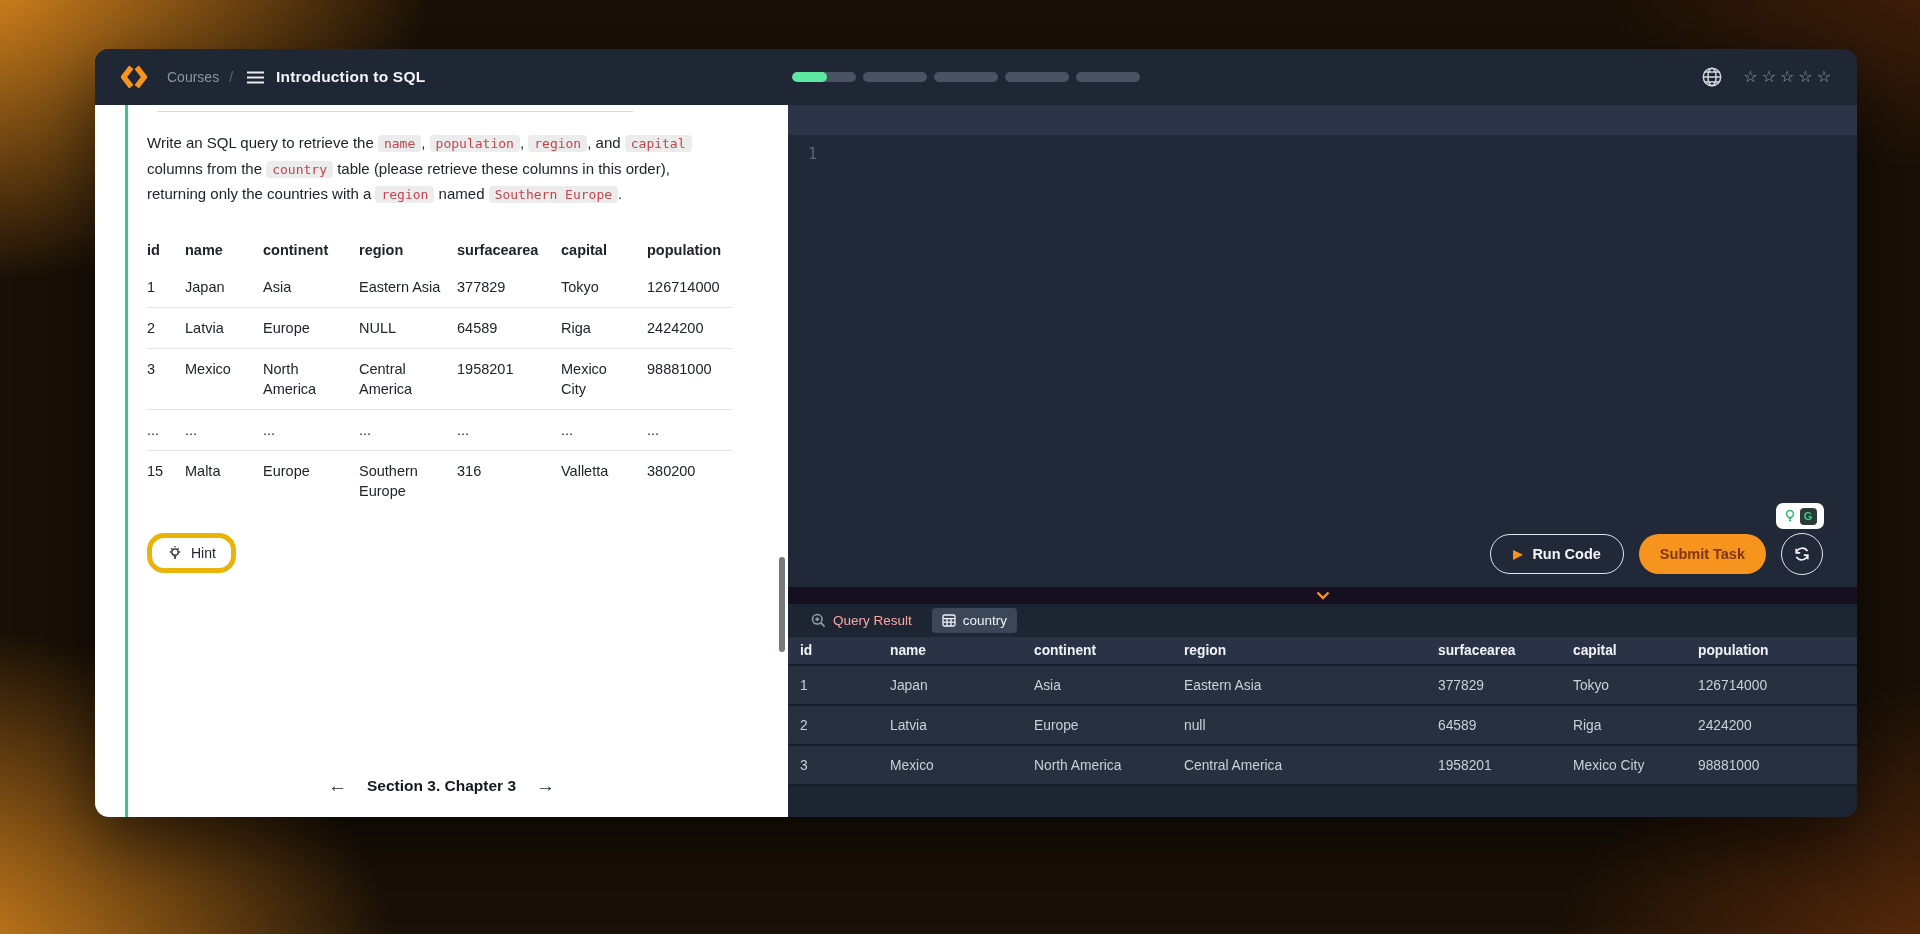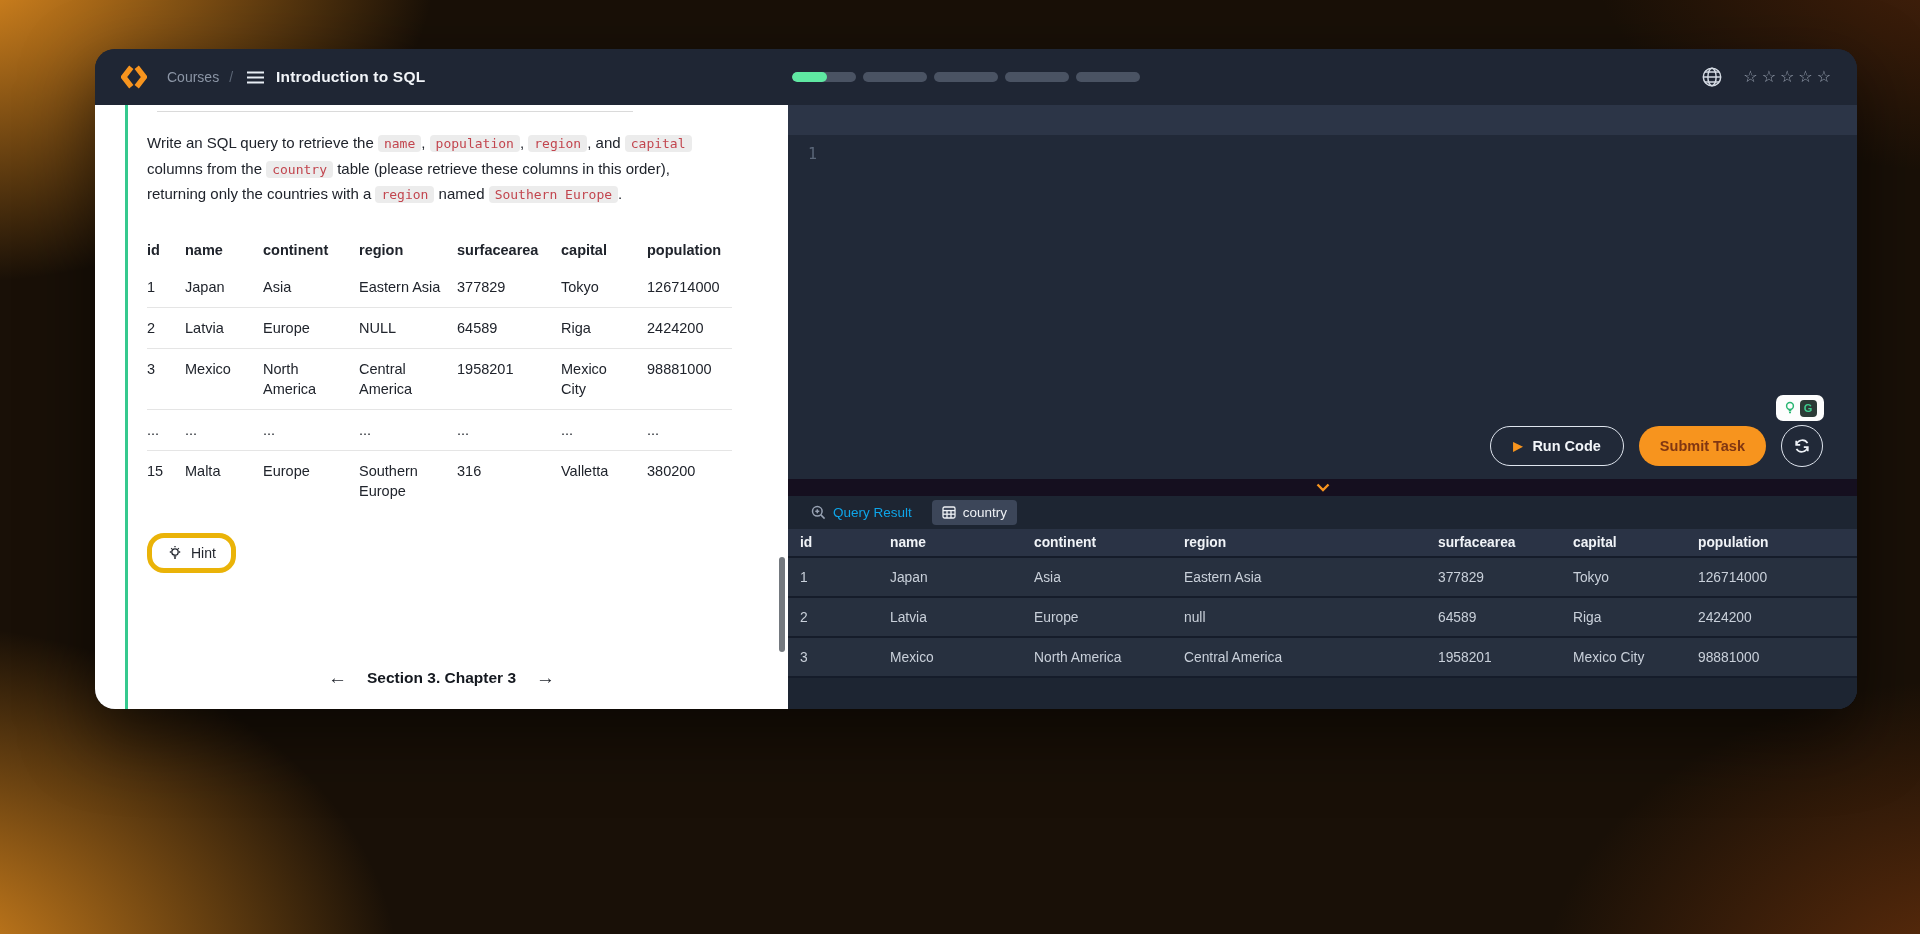--- a/index.html
+++ b/index.html
@@ -6,22 +6,22 @@
   html,body { width:1920px; height:934px; overflow:hidden; font-family:"Liberation Sans", sans-serif; }
   body {
     background:
       radial-gradient(ellipse 900px 600px at -3% -5%, rgba(248,154,34,.95), rgba(248,154,34,0) 55%),
       radial-gradient(ellipse 900px 650px at -5% 105%, rgba(248,154,34,.92), rgba(248,154,34,0) 55%),
       radial-gradient(ellipse 800px 600px at 103% 108%, rgba(166,74,16,.55), rgba(166,74,16,0) 55%),
       radial-gradient(ellipse 700px 400px at 103% -5%, rgba(120,52,14,.5), rgba(120,52,14,0) 55%),
       #191007;
   }
   .window {
-    position:absolute; left:95px; top:49px; width:1762px; height:660px;
-    border-radius:20px; overflow:hidden; display:flex; flex-direction:column;
+    position:absolute; left:95px; top:49px; width:1762px; height:768px;
+    border-radius:14px; overflow:hidden; display:flex; flex-direction:column;
     box-shadow:0 25px 70px rgba(0,0,0,.55);
     background:#212938;
   }
   
   .app-header { flex:0 0 56px; background:#1f2634; display:flex; align-items:center; padding:0 26px; position:relative; }
   .logo { display:flex; align-items:center; cursor:pointer; }
   .breadcrumb { display:flex; align-items:center; gap:10px; margin-left:20px; }
   .crumb-link { color:#8b95a5; font-size:14px; cursor:pointer; }
   .crumb-sep { color:#5c6676; font-size:14px; }
   .hamburger { margin-left:4px; display:flex; align-items:center; cursor:pointer; }
@@ -100,21 +100,21 @@
   }
   .ext-g {
     width:17px; height:17px; border-radius:4px; background:#2c3b36;
     color:#3ecf8e; font-size:11px; font-weight:700; display:flex; align-items:center; justify-content:center;
   }
   .collapse-strip { flex:0 0 17px; background:#150f1f; display:flex; align-items:center; justify-content:center; }
   .collapse-chevron { display:flex; cursor:pointer; }
   
   .results { flex:0 0 213px; background:#1d2532; display:flex; flex-direction:column; overflow:hidden; }
   .res-tabs { flex:0 0 33px; display:flex; align-items:center; gap:10px; padding:0 13px; }
-  .res-tab { display:flex; align-items:center; gap:7px; color:#0ea5e9; font-size:13.5px; padding:5px 10px; border-radius:4px; cursor:pointer; }
+  .res-tab { display:flex; align-items:center; gap:7px; color:#fca5a5; font-size:13.5px; padding:5px 10px; border-radius:4px; cursor:pointer; }
   .res-tab.active { background:#3c4659; color:#eef1f5; }
   table.res-table { width:100%; border-collapse:collapse; table-layout:fixed; font-size:13.8px; }
   .res-table th {
     text-align:left; color:#f0f3f7; font-weight:700; background:#2a3345;
     height:28px; padding:0 8px 0 0; border-bottom:2px solid #151c2a;
   }
   .res-table td { color:#c9d0da; background:#27303f; height:40px; padding:0 8px 0 0; border-bottom:2px solid #151c2a; }
   .res-table th:first-child, .res-table td:first-child { padding-left:12px; }
   .res-table th:nth-child(1), .res-table td:nth-child(1) { width:102px; }
   .res-table th:nth-child(2), .res-table td:nth-child(2) { width:144px; }

